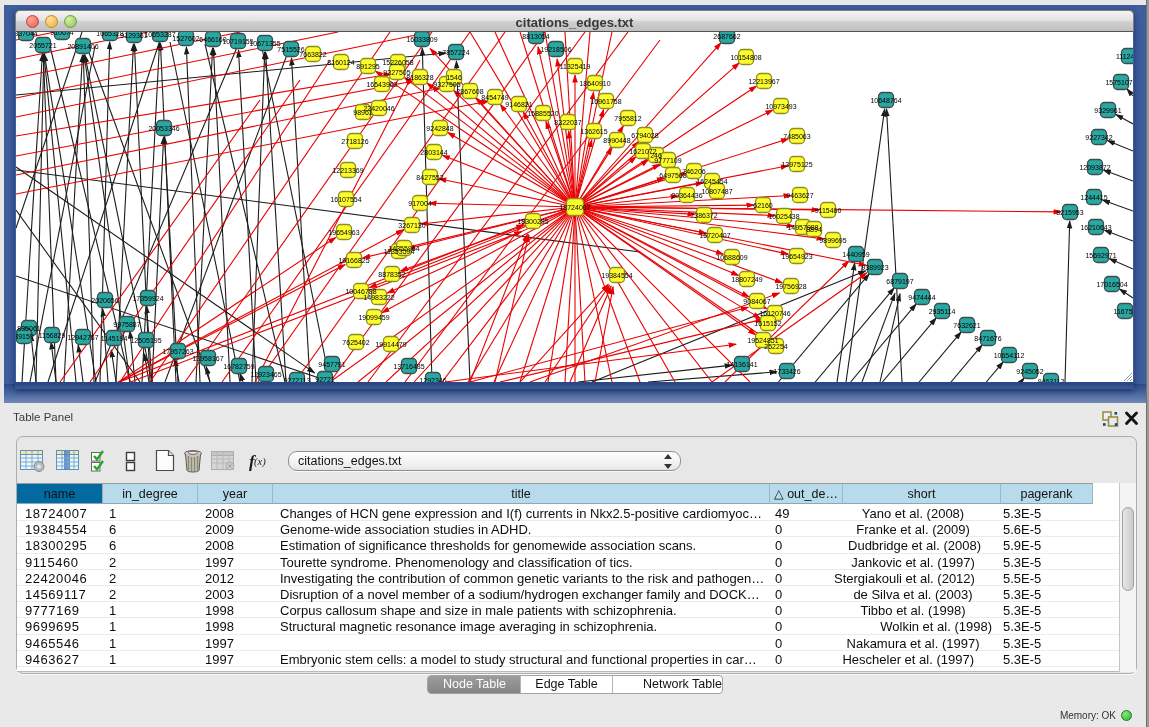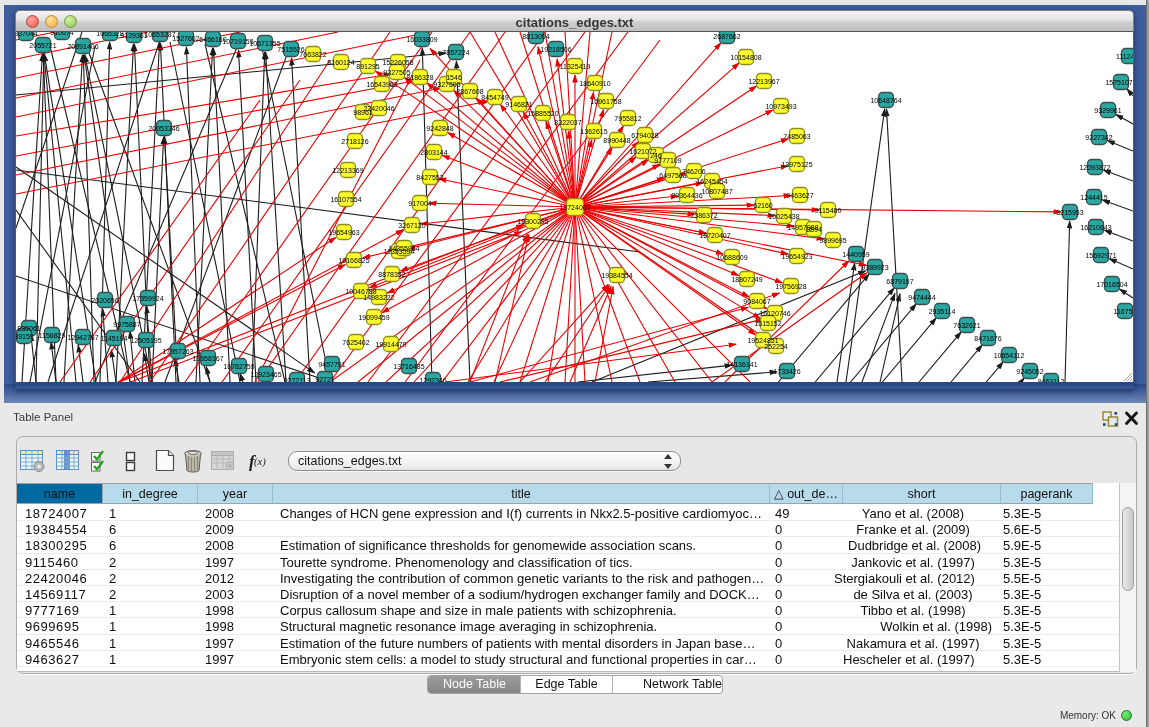--- a/index.html
+++ b/index.html
@@ -626,20 +626,21 @@
       <span style="left:188px">2008</span>
       <span style="left:263px;width:486px;overflow:hidden">Changes of HCN gene expression and I(f) currents in Nkx2.5-positive cardiomyoc…</span>
       <span style="left:758px">49</span>
       <span style="left:817px;width:158px;text-align:center">Yano et al. (2008)</span>
       <span style="left:986px">5.3E-5</span>
     </div>
     <div class="row" style="top:521.2px">
       <span style="left:8px;letter-spacing:0.55px">19384554</span>
       <span style="left:92px">6</span>
       <span style="left:188px">2009</span>
+      <span style="left:263px;width:486px;overflow:hidden">Genome-wide association studies in ADHD.</span>
       <span style="left:758px">0</span>
       <span style="left:817px;width:158px;text-align:center">Franke et al. (2009)</span>
       <span style="left:986px">5.6E-5</span>
     </div>
     <div class="row" style="top:537.4px">
       <span style="left:8px;letter-spacing:0.55px">18300295</span>
       <span style="left:92px">6</span>
       <span style="left:188px">2008</span>
       <span style="left:263px;width:486px;overflow:hidden">Estimation of significance thresholds for genomewide association scans.</span>
       <span style="left:758px">0</span>
@@ -688,32 +689,31 @@
       <span style="left:188px">1998</span>
       <span style="left:263px;width:486px;overflow:hidden">Structural magnetic resonance image averaging in schizophrenia.</span>
       <span style="left:758px">0</span>
       <span style="left:817px;width:158px;text-align:right">Wolkin et al. (1998)</span>
       <span style="left:986px">5.3E-5</span>
     </div>
     <div class="row" style="top:634.6px">
       <span style="left:8px;letter-spacing:0.55px">9465546</span>
       <span style="left:92px">1</span>
       <span style="left:188px">1997</span>
-      <span style="left:263px;width:486px;overflow:hidden">Estimation of the future numbers of patients with mental disorders in Japan base…</span>
       <span style="left:758px">0</span>
       <span style="left:817px;width:158px;text-align:center">Nakamura et al. (1997)</span>
       <span style="left:986px">5.3E-5</span>
     </div>
     <div class="row" style="top:650.8px">
       <span style="left:8px;letter-spacing:0.55px">9463627</span>
       <span style="left:92px">1</span>
       <span style="left:188px">1997</span>
       <span style="left:263px;width:486px;overflow:hidden">Embryonic stem cells: a model to study structural and functional properties in car…</span>
       <span style="left:758px">0</span>
-      <span style="left:826px;width:158px;text-align:left">Hescheler et al. (1997)</span>
+      <span style="left:799px;width:158px;text-align:right">Hescheler et al. (1997)</span>
       <span style="left:986px">5.3E-5</span>
     </div>
 
     <div style="position:absolute;left:1119px;top:483px;width:17px;height:189px;background:#f4f4f4;border-left:1px solid #c6c6c6;"></div>
     <div style="position:absolute;left:1121.5px;top:507px;width:12px;height:84px;background:linear-gradient(90deg,#e8e8e8,#c9c9c9);border:1px solid #9f9f9f;border-radius:6px;"></div>
 
     <div id="tabs">
       <div class="tab" style="left:0;width:93px;background:linear-gradient(#9d9d9d,#848484);color:#fff;border-radius:3px 0 0 3px;">Node Table</div>
       <div class="tab" style="left:92px;width:92px;border-left:1px solid #b5b5b5;">Edge Table</div>
       <div class="tab" style="left:184px;width:110px;border-left:1px solid #b5b5b5;border-radius:0 3px 3px 0;text-align:right;">Network Table</div>

